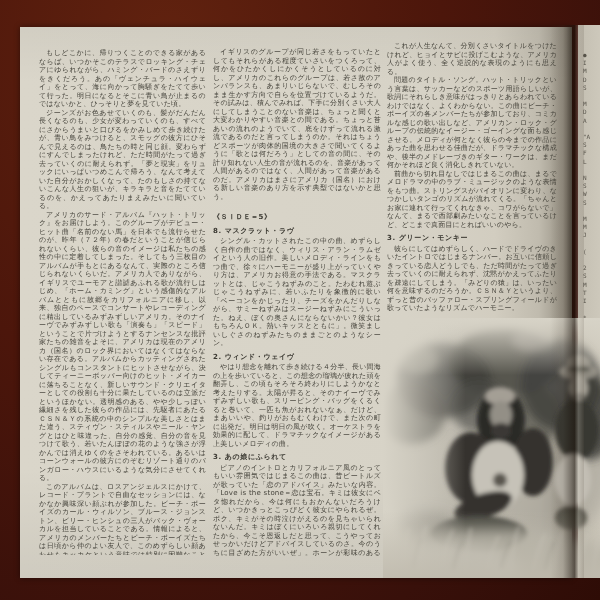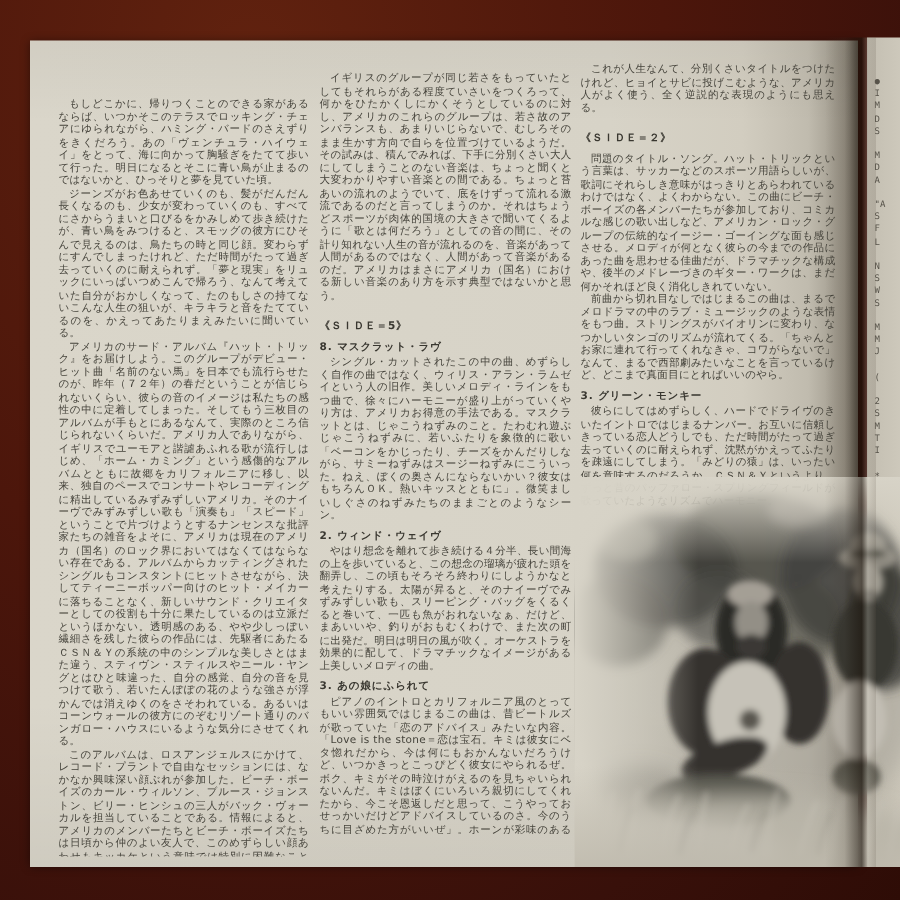--- a/index.html
+++ b/index.html
@@ -17,21 +17,21 @@
   }
   .col{
     position:absolute;overflow:hidden;
     font-size:7px;line-height:8.5px;letter-spacing:.2px;
     color:#45433b;text-align:justify;
   }
   .col p{margin:0;text-indent:1em;}
   .side-heading{font-weight:bold;letter-spacing:.6px;margin:12px 0 5px;color:#393730;}
   .track-title{font-weight:bold;letter-spacing:.6px;margin:5px 0 2px;color:#393730;}
   .track-desc{margin:0;text-indent:1em;}
-  .col1{left:19px;top:38px;width:167px;height:506px;}
+  .col1{left:19px;top:22px;width:167px;height:506px;}
   .col2{left:193px;top:21px;width:168px;height:508px;}
   .col3{left:367px;top:15px;width:170px;height:296px;}
   .sliver{
     position:absolute;left:578px;top:25px;width:22px;height:553px;
     background:linear-gradient(to right, #aaa497 0%, #c6c1b4 28%, #cdc8bb 100%);
   }
   .edge-text{
     position:absolute;left:5px;top:26px;width:16px;height:272px;overflow:hidden;
     font-family:"DejaVu Sans Mono", monospace;font-size:6px;line-height:8.2px;
     color:#57534a;white-space:pre-line;
@@ -72,21 +72,20 @@
     <div class="track-title">2. ウィンド・ウェイヴ</div>
     <p class="track-desc">やはり想念を離れて歩き続ける４分半、長い間海の上を歩いていると、この想念の瑠璃が疲れた頭を翻弄し、この頃もそろそろ終わりにしようかなと考えたりする。太陽が昇ると、そのナイーヴでみずみずしい歌も、スリーピング・バッグをくるくると巻いて、一匹も魚がおれないなぁ、だけど、まあいいや、釣りがおもむくわけで、また次の町に出発だ。明日は明日の風が吹く。オーケストラを効果的に配して、ドラマチックなイメージがある上美しいメロディの曲。</p>
 
     <div class="track-title">3. あの娘にふられて</div>
     <p class="track-desc">ピアノのイントロとカリフォルニア風のとってもいい雰囲気ではじまるこの曲は、昔ビートルズが歌っていた「恋のアドバイス」みたいな内容。「Love is the stone＝恋は宝石。キミは彼女にベタ惚れだから、今は何にもおかんないだろうけど、いつかきっとこっぴどく彼女にやられるぜ。ボク、キミがその時泣けがえるのを見ちゃいられないんだ。キミはぼくにいろいろ親切にしてくれたから、今こそ恩返しだと思って、こうやっておせっかいだけどアドバイスしているのさ。今のうちに目ざめた方がいいぜ」。ホーンが彩味のある音を作り出している。ストリングスが全面をもって迎えたあと、ハチャチャ、この男は無傷な女と手を切れたかどうか気がかりになってしまうが、昔はLove is blind といっていたのが、Love is the stone など、新しい表現法を使っているのがおもしろい。</p>
 
   </div>
 
   <div class="col col3">
     <p>これが人生なんて、分別くさいタイトルをつけたけれど、ヒョイとサビに投げこむような、アメリカ人がよく使う、全く逆説的な表現のようにも思える。</p>
-    <div class="side-heading">《ＳＩＤＥ＝２》</div>
 
     <p class="track-desc">問題のタイトル・ソング。ハット・トリックという言葉は、サッカーなどのスポーツ用語らしいが、歌詞にそれらしき意味がはっきりとあらわれているわけではなく、よくわからない。この曲にビーチ・ボーイズの各メンバーたちが参加しており、コミカルな感じの歌い出しなど、アメリカン・ロック・グループの伝統的なイージー・ゴーイングな面も感じさせる。メロディが何となく彼らの今までの作品にあった曲を思わせる佳曲だが、ドラマチックな構成や、後半のメドレーづきのギター・ワークは、まだ何かそれほど良く消化しきれていない。</p>
 
     <p class="track-desc">前曲から切れ目なしではじまるこの曲は、まるでメロドラマの中のラブ・ミュージックのような表情をもつ曲。ストリングスがバイオリンに変わり、なつかしいタンゴのリズムが流れてくる。「ちゃんとお家に連れて行ってくれなきゃ、コワがらないで」なんて、まるで西部劇みたいなことを言っているけど、どこまで真面目にとればいいのやら。</p>
 
     <div class="track-title">3. グリーン・モンキー</div>
     <p class="track-desc">彼らにしてはめずらしく、ハードでドライヴのきいたイントロではじまるナンバー。お互いに信頼しきっている恋人どうしでも、ただ時間がたって過ぎ去っていくのに耐えられず、沈黙がかえってふたりを疎遠にしてしまう。「みどりの猿」は、いったい何を意味するのだろうか。ＣＳＮ＆Ｙというより、ずっと昔のバッファロー・スプリングフィールドが歌っていたようなリズムでハーモニー。</p>
 
   </div>
 </div>

